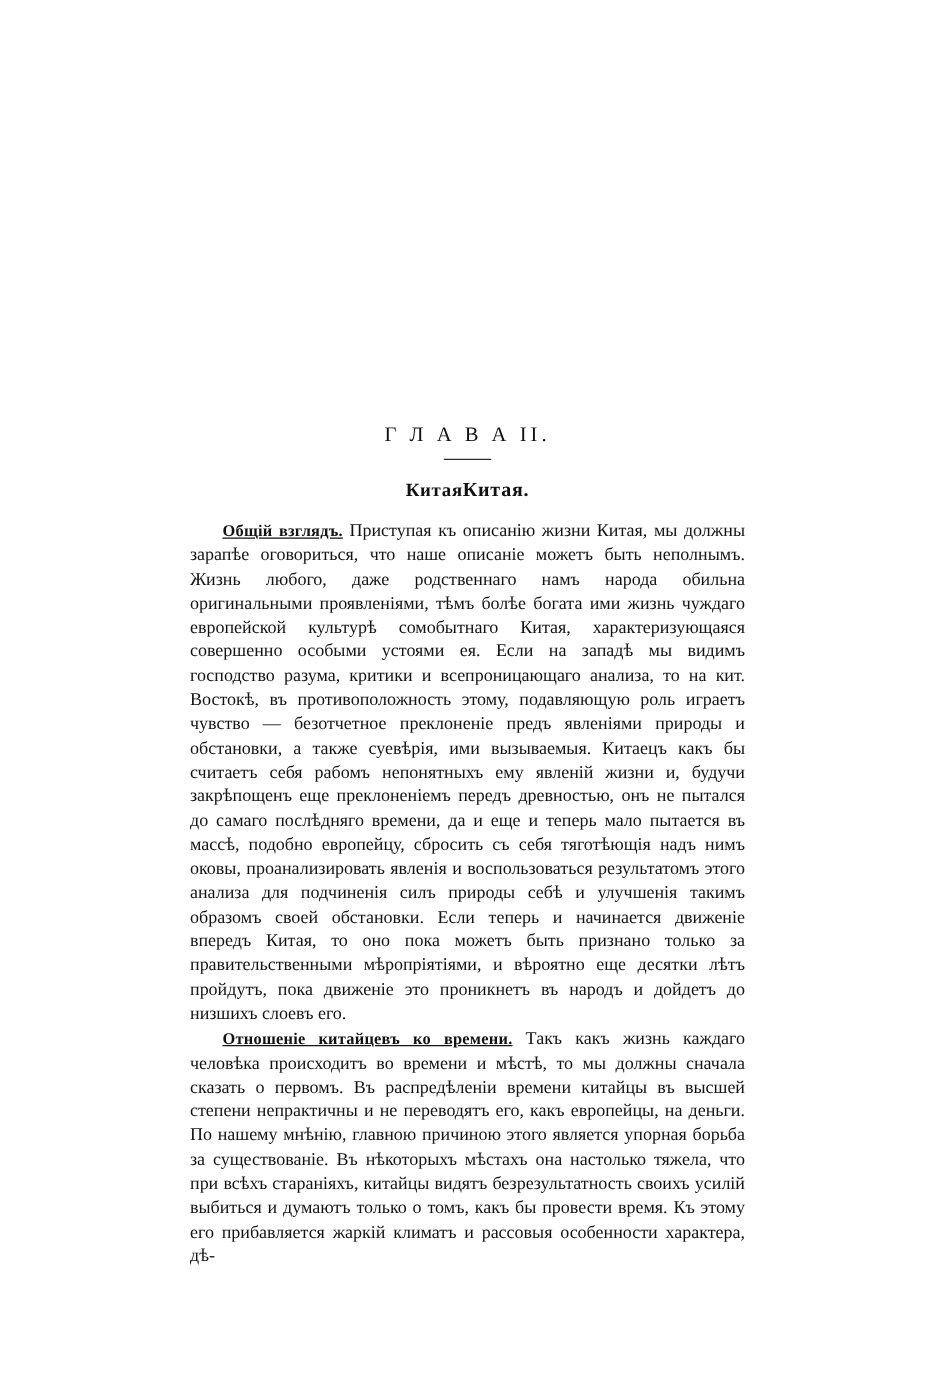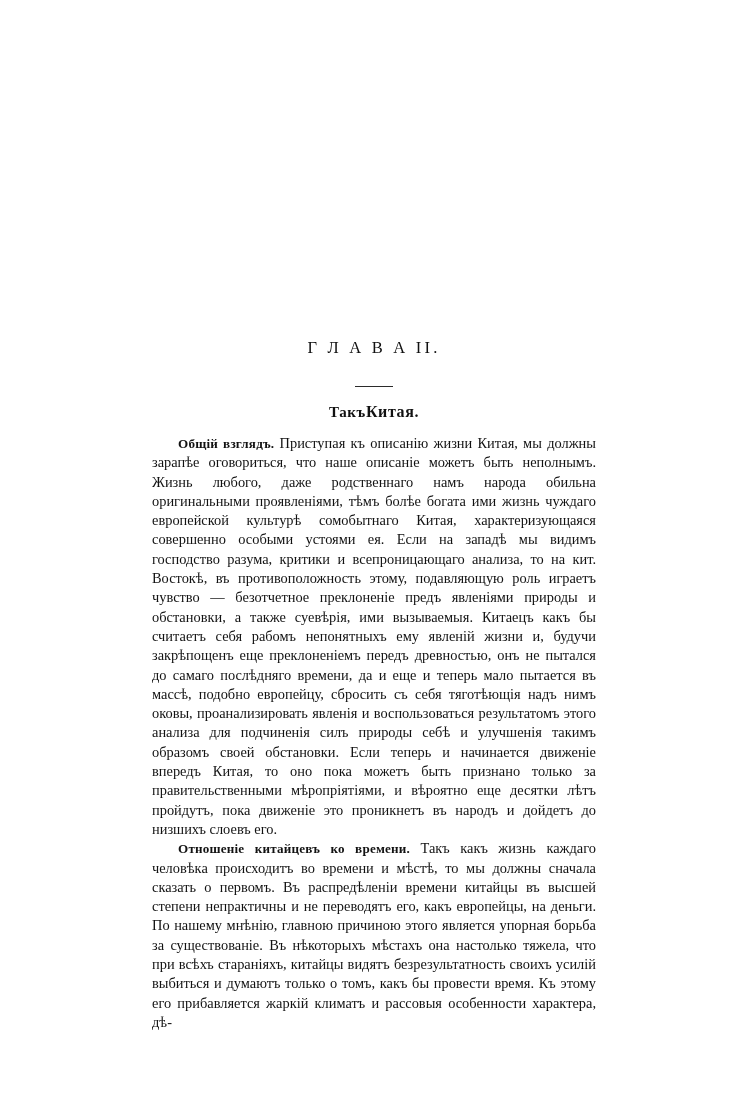--- a/index.html
+++ b/index.html
@@ -26,21 +26,21 @@
     left: 152px;
     top: 338px;
     width: 444px;
   }
   .chapter-heading {
     text-align: center;
     font-size: 16.5px;
     letter-spacing: 3.2px;
     font-variant: small-caps;
     color: #111;
-    margin: 0 0 24px 0;
+    margin: 0 0 6px 0;
     font-weight: 400;
   }
   .divider-wrap {
     text-align: center;
     margin: 4px 0 16px 0;
     line-height: 0;
   }
   .divider {
     display: inline-block;
     width: 38px;
@@ -68,36 +68,37 @@
     hyphens: manual;
     color: #121212;
   }
   p.body-par + p.body-par {
     margin-top: 0px;
   }
   .lead {
     font-weight: 700;
     font-size: 13.1px;
     letter-spacing: 0.2px;
+    text-decoration: underline;
   }
 </style>
 </head>
 <body>
 
 <div class="page">
   <div class="content">
 
     <div class="chapter-heading">Г Л А В А  II.</div>
 
     <div class="divider-wrap">
       <span class="divider"></span>
     </div>
 
     <div class="section-title">
-      <span>Такъ</span><span class="sc">Китая.</span>
+      <span>Китая</span><span class="sc">Китая.</span>
     </div>
 
     <p class="body-par">
       <span class="lead">Общій взглядъ.</span><span> Приступая къ описанію жизни Китая, мы должны зарапѣе оговориться, что наше описаніе можетъ быть неполнымъ. Жизнь любого, даже родственнаго намъ народа обильна оригинальными проявленіями, тѣмъ болѣе богата ими жизнь чуждаго европейской культурѣ сомобытнаго Китая, характеризующаяся совершенно особыми устоями ея. Если на западѣ мы видимъ господство разума, критики и всепроницающаго анализа, то на кит. Востокѣ, въ противоположность этому, подавляющую роль играетъ чувство — безотчетное преклоненіе предъ явленіями природы и обстановки, а также суевѣрія, ими вызываемыя. Китаецъ какъ бы считаетъ себя рабомъ непонятныхъ ему явленій жизни и, будучи закрѣпощенъ еще преклоненіемъ передъ древностью, онъ не пытался до самаго послѣдняго времени, да и еще и теперь мало пытается въ массѣ, подобно европейцу, сбросить съ себя тяготѣющія надъ нимъ оковы, проанализировать явленія и воспользоваться результатомъ этого анализа для подчиненія силъ природы себѣ и улучшенія такимъ образомъ своей обстановки. Если теперь и начинается движеніе впередъ Китая, то оно пока можетъ быть признано только за правительственными мѣропріятіями, и вѣроятно еще десятки лѣтъ пройдутъ, пока движеніе это проникнетъ въ народъ и дойдетъ до низшихъ слоевъ его.</span>
     </p>
 
     <p class="body-par">
       <span class="lead">Отношеніе китайцевъ ко времени.</span><span> Такъ какъ жизнь каждаго человѣка происходитъ во времени и мѣстѣ, то мы должны сначала сказать о первомъ. Въ распредѣленіи времени китайцы въ высшей степени непрактичны и не переводятъ его, какъ европейцы, на деньги. По нашему мнѣнію, главною причиною этого является упорная борьба за существованіе. Въ нѣкоторыхъ мѣстахъ она настолько тяжела, что при всѣхъ стараніяхъ, китайцы видятъ безрезультатность своихъ усилій выбиться и думаютъ только о томъ, какъ бы провести время. Къ этому его прибавляется жаркій климатъ и рассовыя особенности характера, дѣ-</span>
     </p>
 

